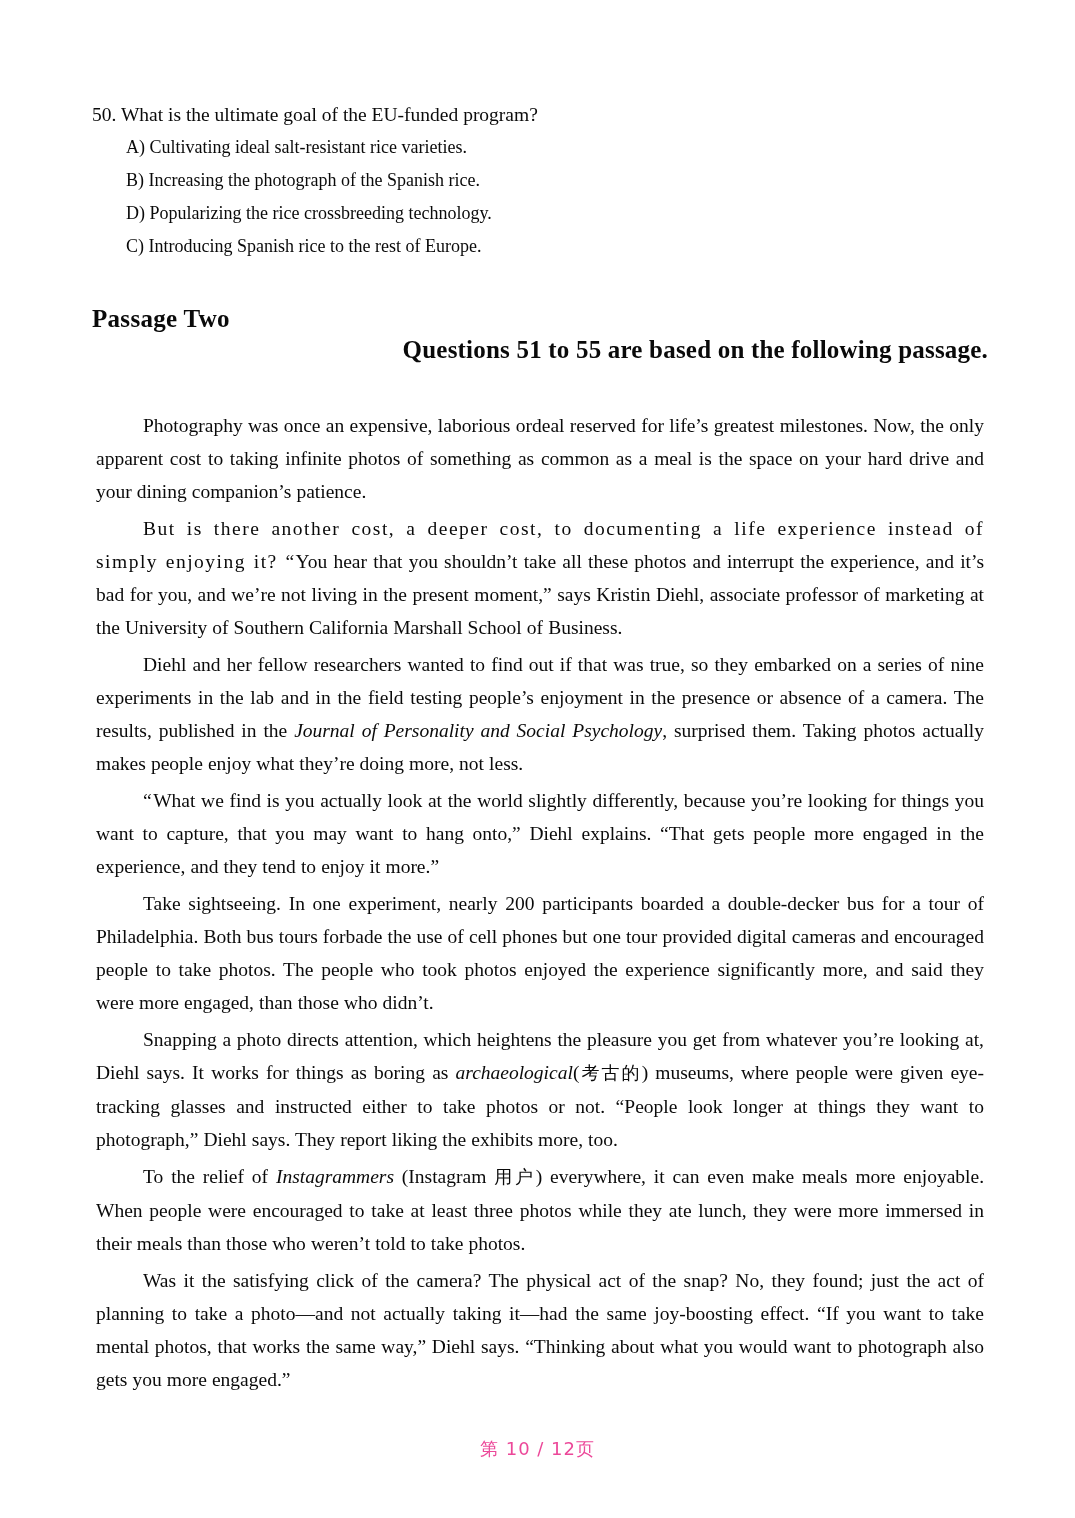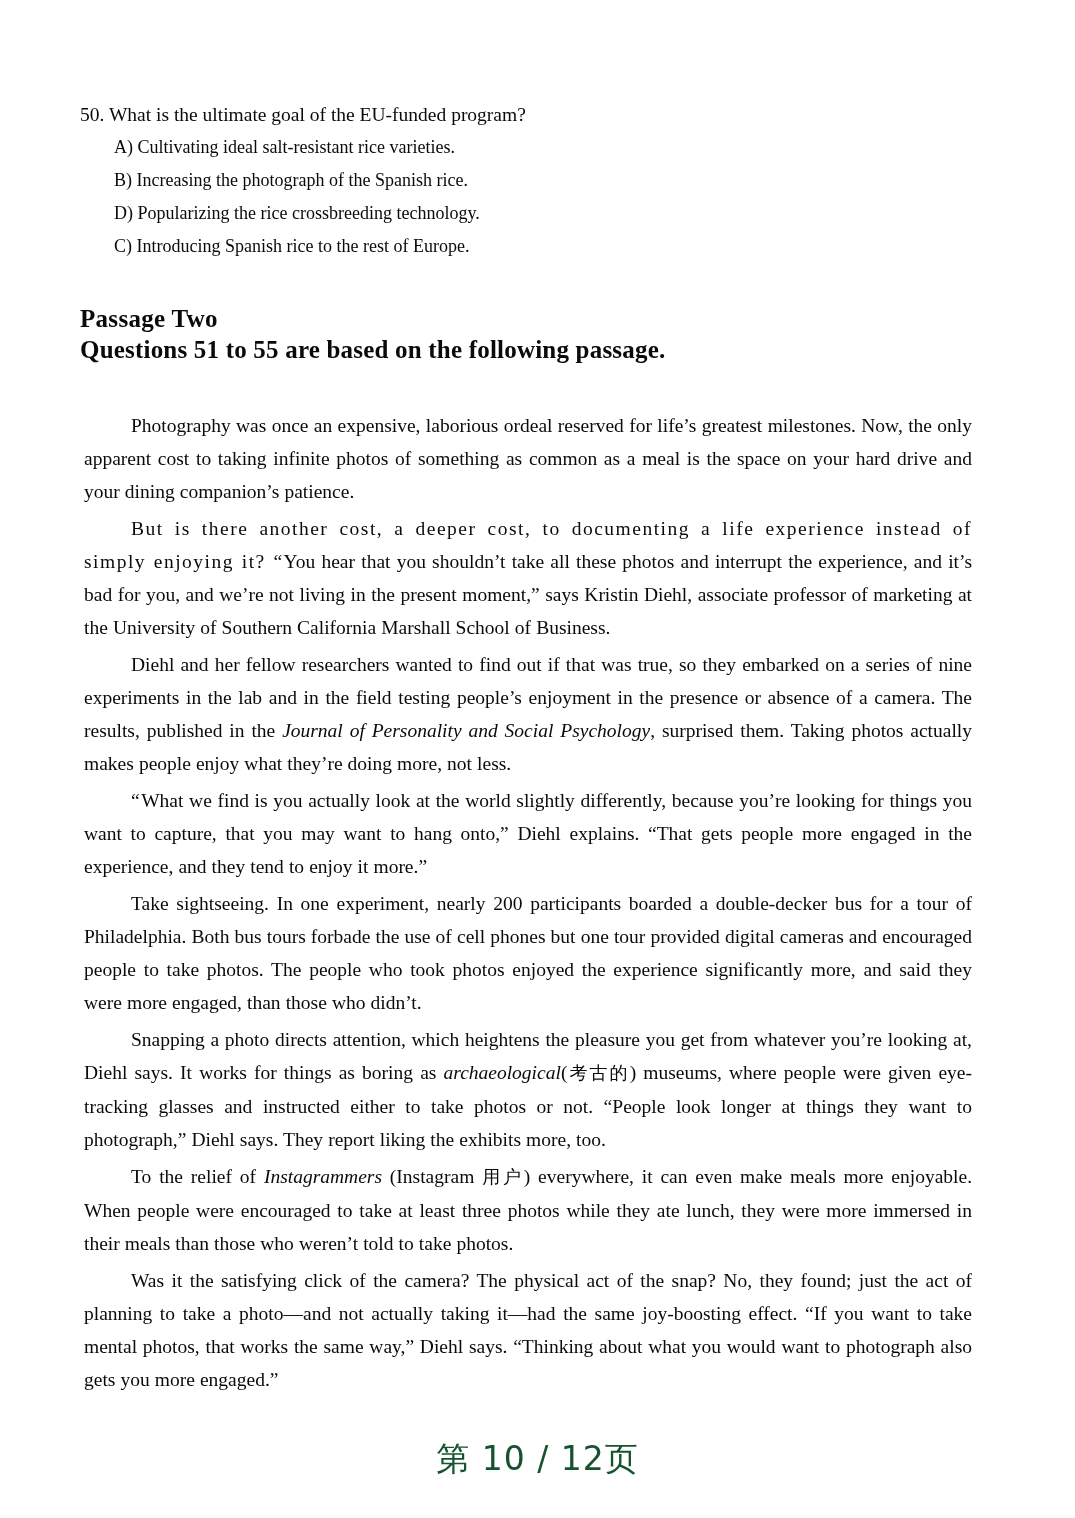--- a/index.html
+++ b/index.html
@@ -17,21 +17,21 @@
   }
   .page {
     position: absolute;
     left: 0; top: 0;
     width: 1075px;
     height: 1518px;
     background: #fff;
   }
   .content {
     position: absolute;
-    left: 80px;
+    left: 92px;
     top: 98px;
     width: 896px;
   }
   
   .question-line {
     font-size: 19.5px;
     line-height: 33px;
     text-indent: 0;
     white-space: nowrap;
   }
@@ -44,20 +44,21 @@
   
   .section-gap { height: 40px; }
   .passage-head {
     font-size: 25px;
     line-height: 31px;
     font-weight: bold;
     letter-spacing: 0.3px;
   }
   .passage-head.sub {
     letter-spacing: 0.2px;
+    text-align: right;
   }
   .head-gap { height: 40px; }
   
   p.para {
     margin: 4px;
     font-size: 19.5px;
     line-height: 33px;
     text-align: justify;
     text-justify: inter-word;
     text-indent: 47px;
@@ -72,23 +73,23 @@
   }
   .qopen { letter-spacing: 1.5px; }
   
   .footer {
     position: absolute;
     left: 0;
     top: 1437px;
     width: 1075px;
     text-align: center;
     font-family: "DejaVu Sans", "Liberation Sans", sans-serif;
-    font-size: 33px;
+    font-size: 18px;
     letter-spacing: 1px;
-    color: #14532d;
+    color: #ec4899;
   }
 </style>
 </head>
 <body>
 
 <div class="page">
 
   <div class="content">
 
     <div>

